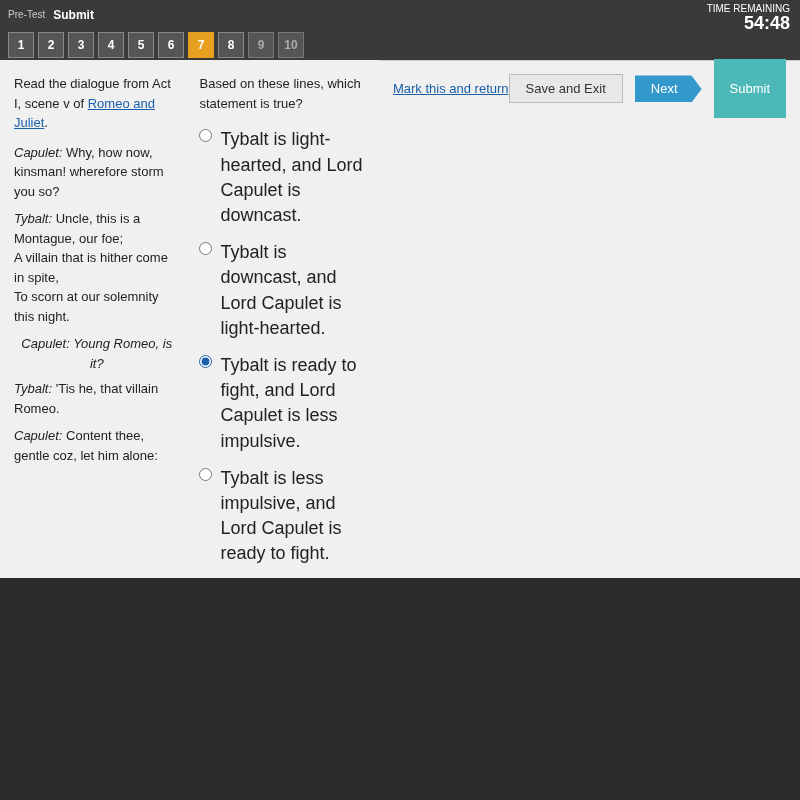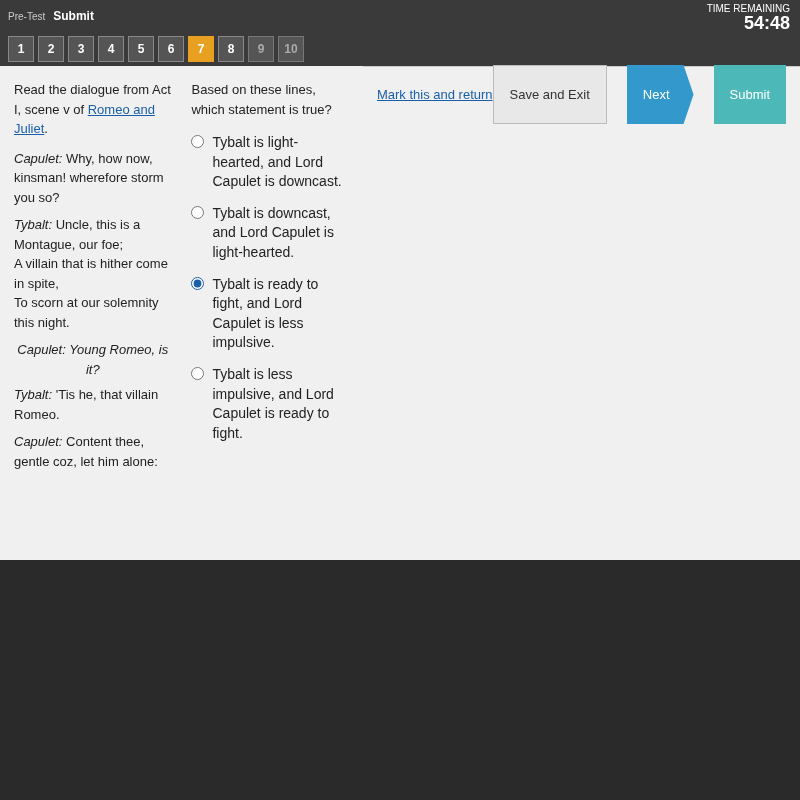--- a/index.html
+++ b/index.html
@@ -133,42 +133,43 @@
       gap: 8px;
       margin-bottom: 12px;
       cursor: pointer;
     }
     .option input[type="radio"] {
       margin-top: 2px;
       accent-color: #1a5faa;
       flex-shrink: 0;
     }
     .option-label {
-      font-size: 14px;
+      font-size: 18px;
       color: #222;
       line-height: 1.4;
     }
     .footer-bar {
       background: #f0f0f0;
       border-top: 1px solid #ccc;
       height: 56px;
       display: flex;
       align-items: center;
       padding: 0 14px;
       justify-content: space-between;
     }
     .mark-return-link {
       color: #1a5faa;
       text-decoration: underline;
       cursor: pointer;
       font-size: 13px;
     }
     .footer-buttons {
       display: flex;
-      gap: 20px;
+      gap: 12px;
+      align-items: center;
     }
     .btn-save {
       background: #e8e8e8;
       border: 1px solid #bbb;
       color: #333;
       padding: 6px 16px;
       font-size: 13px;
       cursor: pointer;
     }
     .btn-next {

